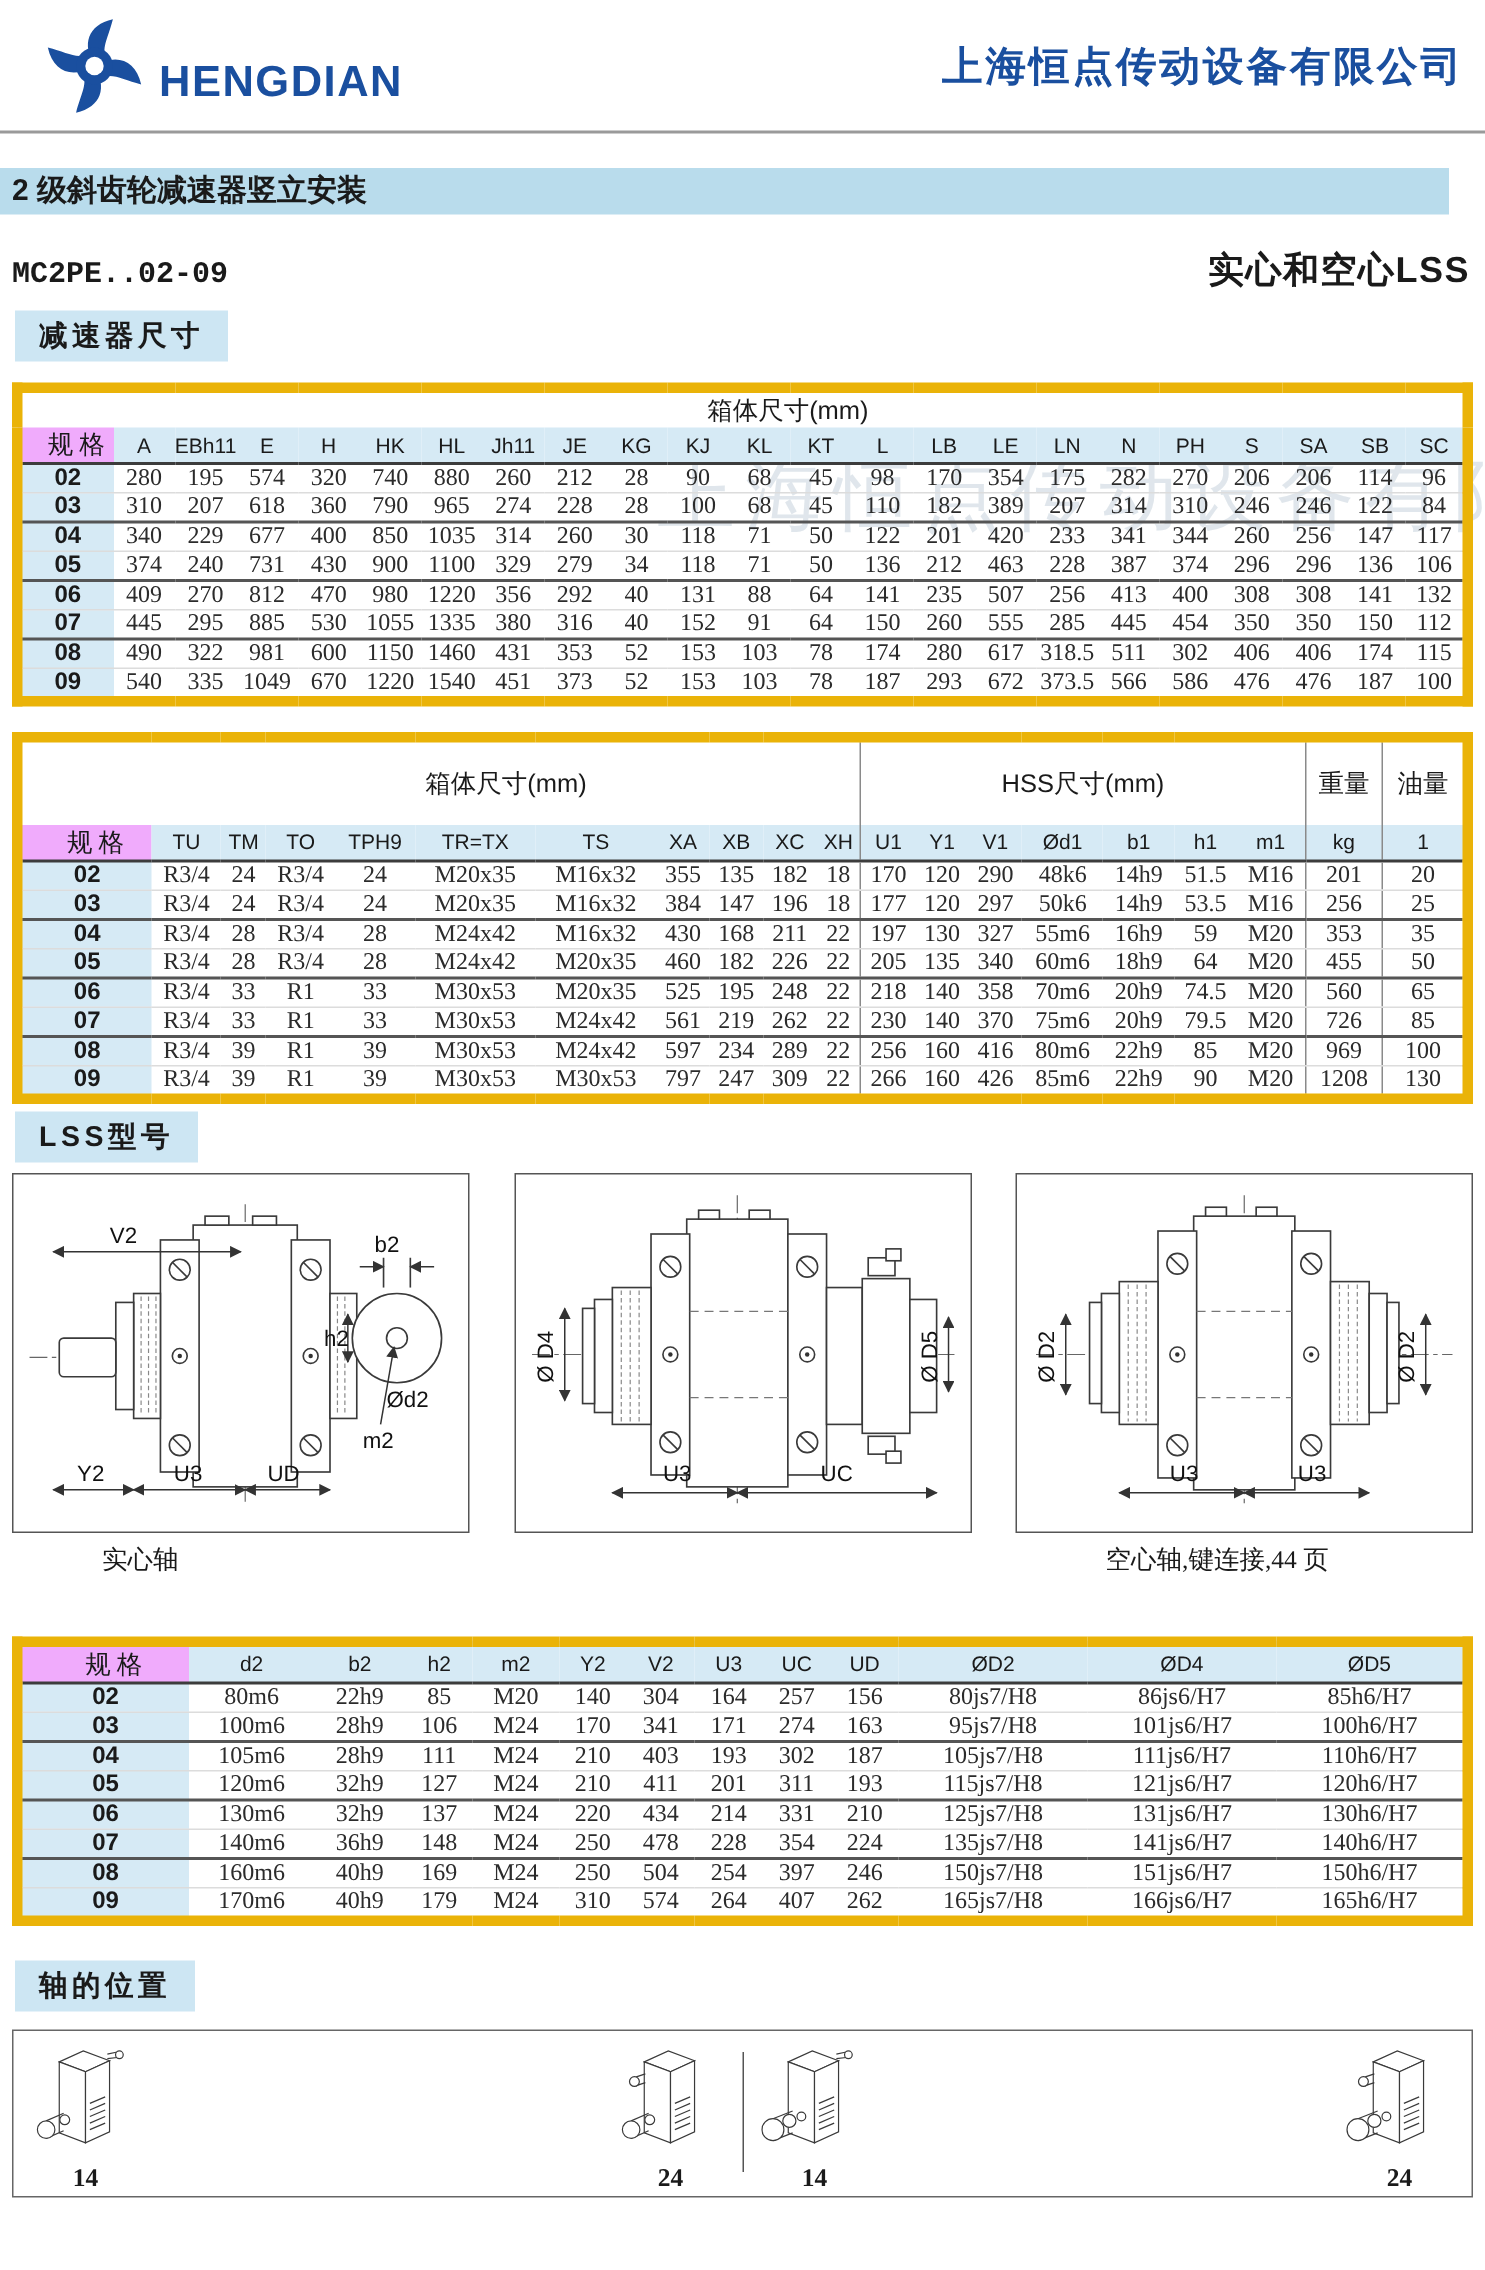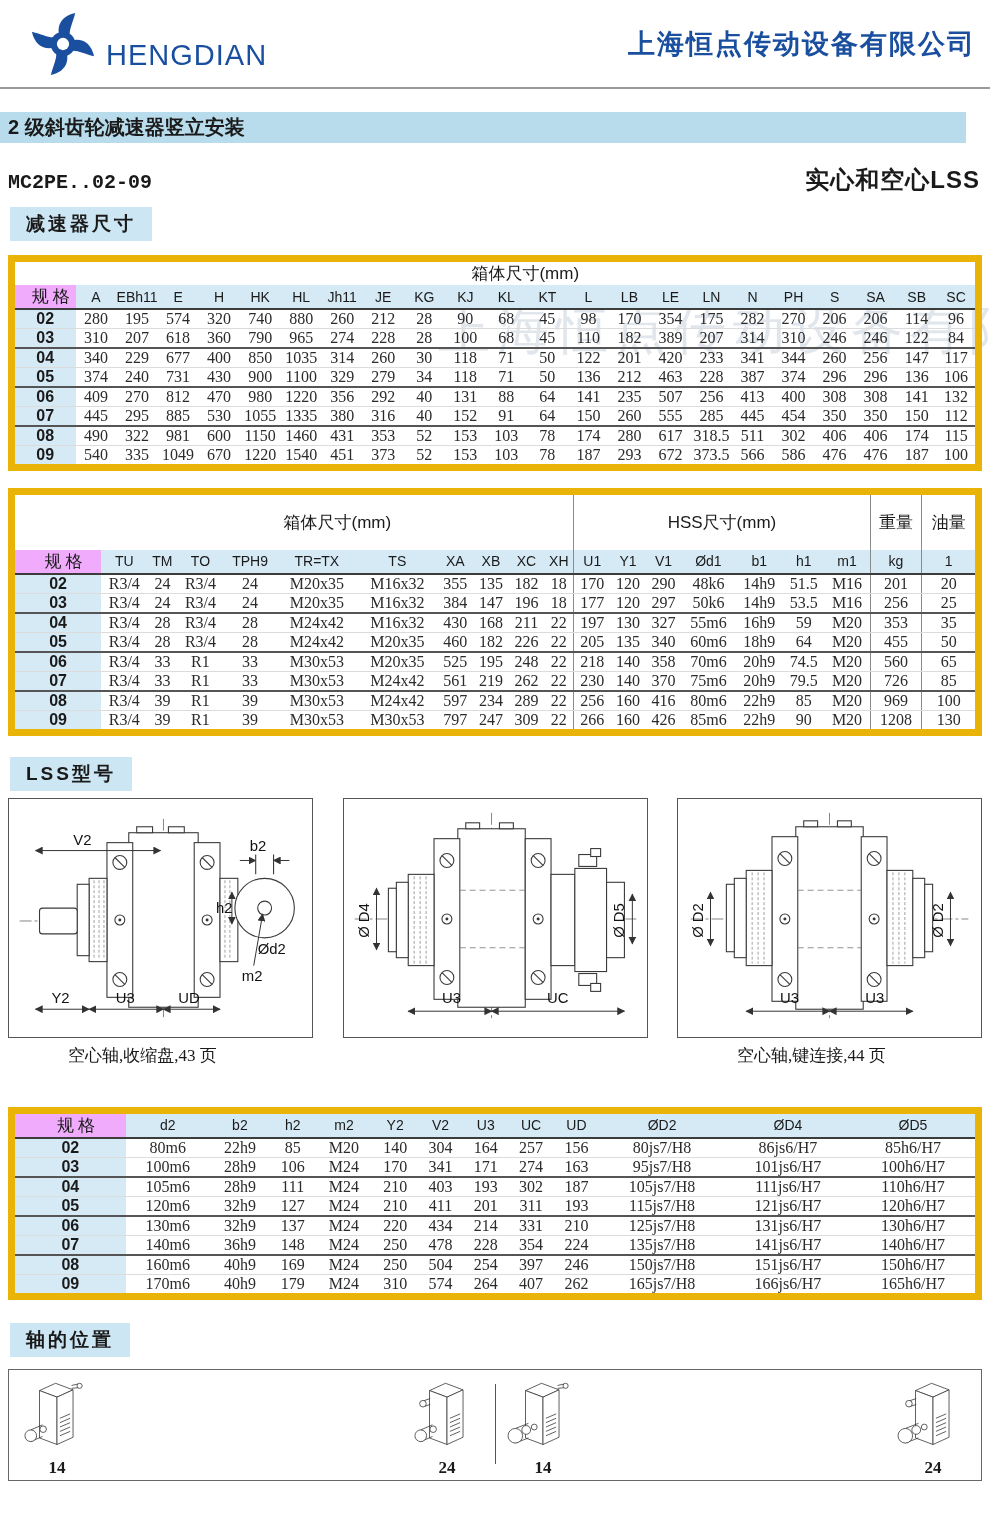--- a/index.html
+++ b/index.html
@@ -6,34 +6,34 @@
   html,body { background:#fff; }
   body { width:990px; height:1513px; position:relative; overflow:hidden;
          font-family:"Liberation Sans", sans-serif; color:#1a1a1a; }
 
   
   .page-header { height:89px; border-bottom:2px solid #9a9a9a;
                  display:flex; align-items:center; justify-content:space-between;
                  padding:0 14px 0 30px; }
   .brand { display:flex; align-items:center; gap:10px; }
   .logo-svg { width:66px; height:66px; }
-  .logo-text { font-size:29px; font-weight:normal; color:#1a4f9f; letter-spacing:1px;margin-top:23px; }
+  .logo-text { font-size:29px; font-weight:bold; color:#1a4f9f; letter-spacing:1px;margin-top:23px; }
   .company-name { font-size:27px; font-weight:bold; color:#1a4f9f; letter-spacing:2px; }
 
   
   .title-bar { margin-top:23px; width:966px; height:31px; background:#b9dcec;
                font-size:20px; font-weight:bold; line-height:31px; padding-left:8px; }
   .model-row { margin:21px 10px 0 8px; display:flex; justify-content:space-between; align-items:baseline; }
   .model-code { font-family:"Liberation Mono", monospace; font-size:20px; font-weight:bold; }
   .shaft-note { font-size:24px; font-weight:bold; letter-spacing:1px; }
 
   .section-label { display:inline-block; background:#cde6f3; padding:4px 16px;
                    font-size:19px; font-weight:bold; letter-spacing:3px; margin-left:10px; }
   .lbl-reducer { margin-top:11px; }
-  .lbl-lss     { margin-top:21px; }
+  .lbl-lss     { margin-top:5px; }
   .lbl-shaft   { margin-top:23px; }
 
   
   .watermark { position:absolute; top:296px; left:438px; font-size:52px; letter-spacing:7px;
                color:#b7c6d2; opacity:.42; white-space:nowrap; pointer-events:none; z-index:0; }
 
   
   .tbl-wrap { margin:0 8px; position:relative; z-index:1; }
   .t1-wrap { margin-top:14px; }
   .t2-wrap { margin-top:17px; }
@@ -721,21 +721,21 @@
       <text class="dim-t" x="264" y="140" transform="rotate(-90 264 140)">Ø D2</text>
       <line class="dim-l" x1="66" y1="214" x2="150" y2="214" marker-start="url(#arr)" marker-end="url(#arr)"></line>
       <line class="dim-l" x1="150" y1="214" x2="234" y2="214" marker-start="url(#arr)" marker-end="url(#arr)"></line>
       <text class="dim-t" x="100" y="206">U3</text>
       <text class="dim-t" x="186" y="206">U3</text>
     </svg>
   </div>
 </div>
 
 <div class="caption-row">
-  <div class="caption">空心轴,收缩盘,43 页</div>
+  <div class="caption">实心轴</div>
   <div class="caption">空心轴,键连接,44 页</div>
 </div>
 
 
 <div class="tbl-wrap t3-wrap">
   <table class="dim t3">
     <thead>
       <tr class="names-row">
         <th class="spec-h">规格</th>
       <th>d2</th>

